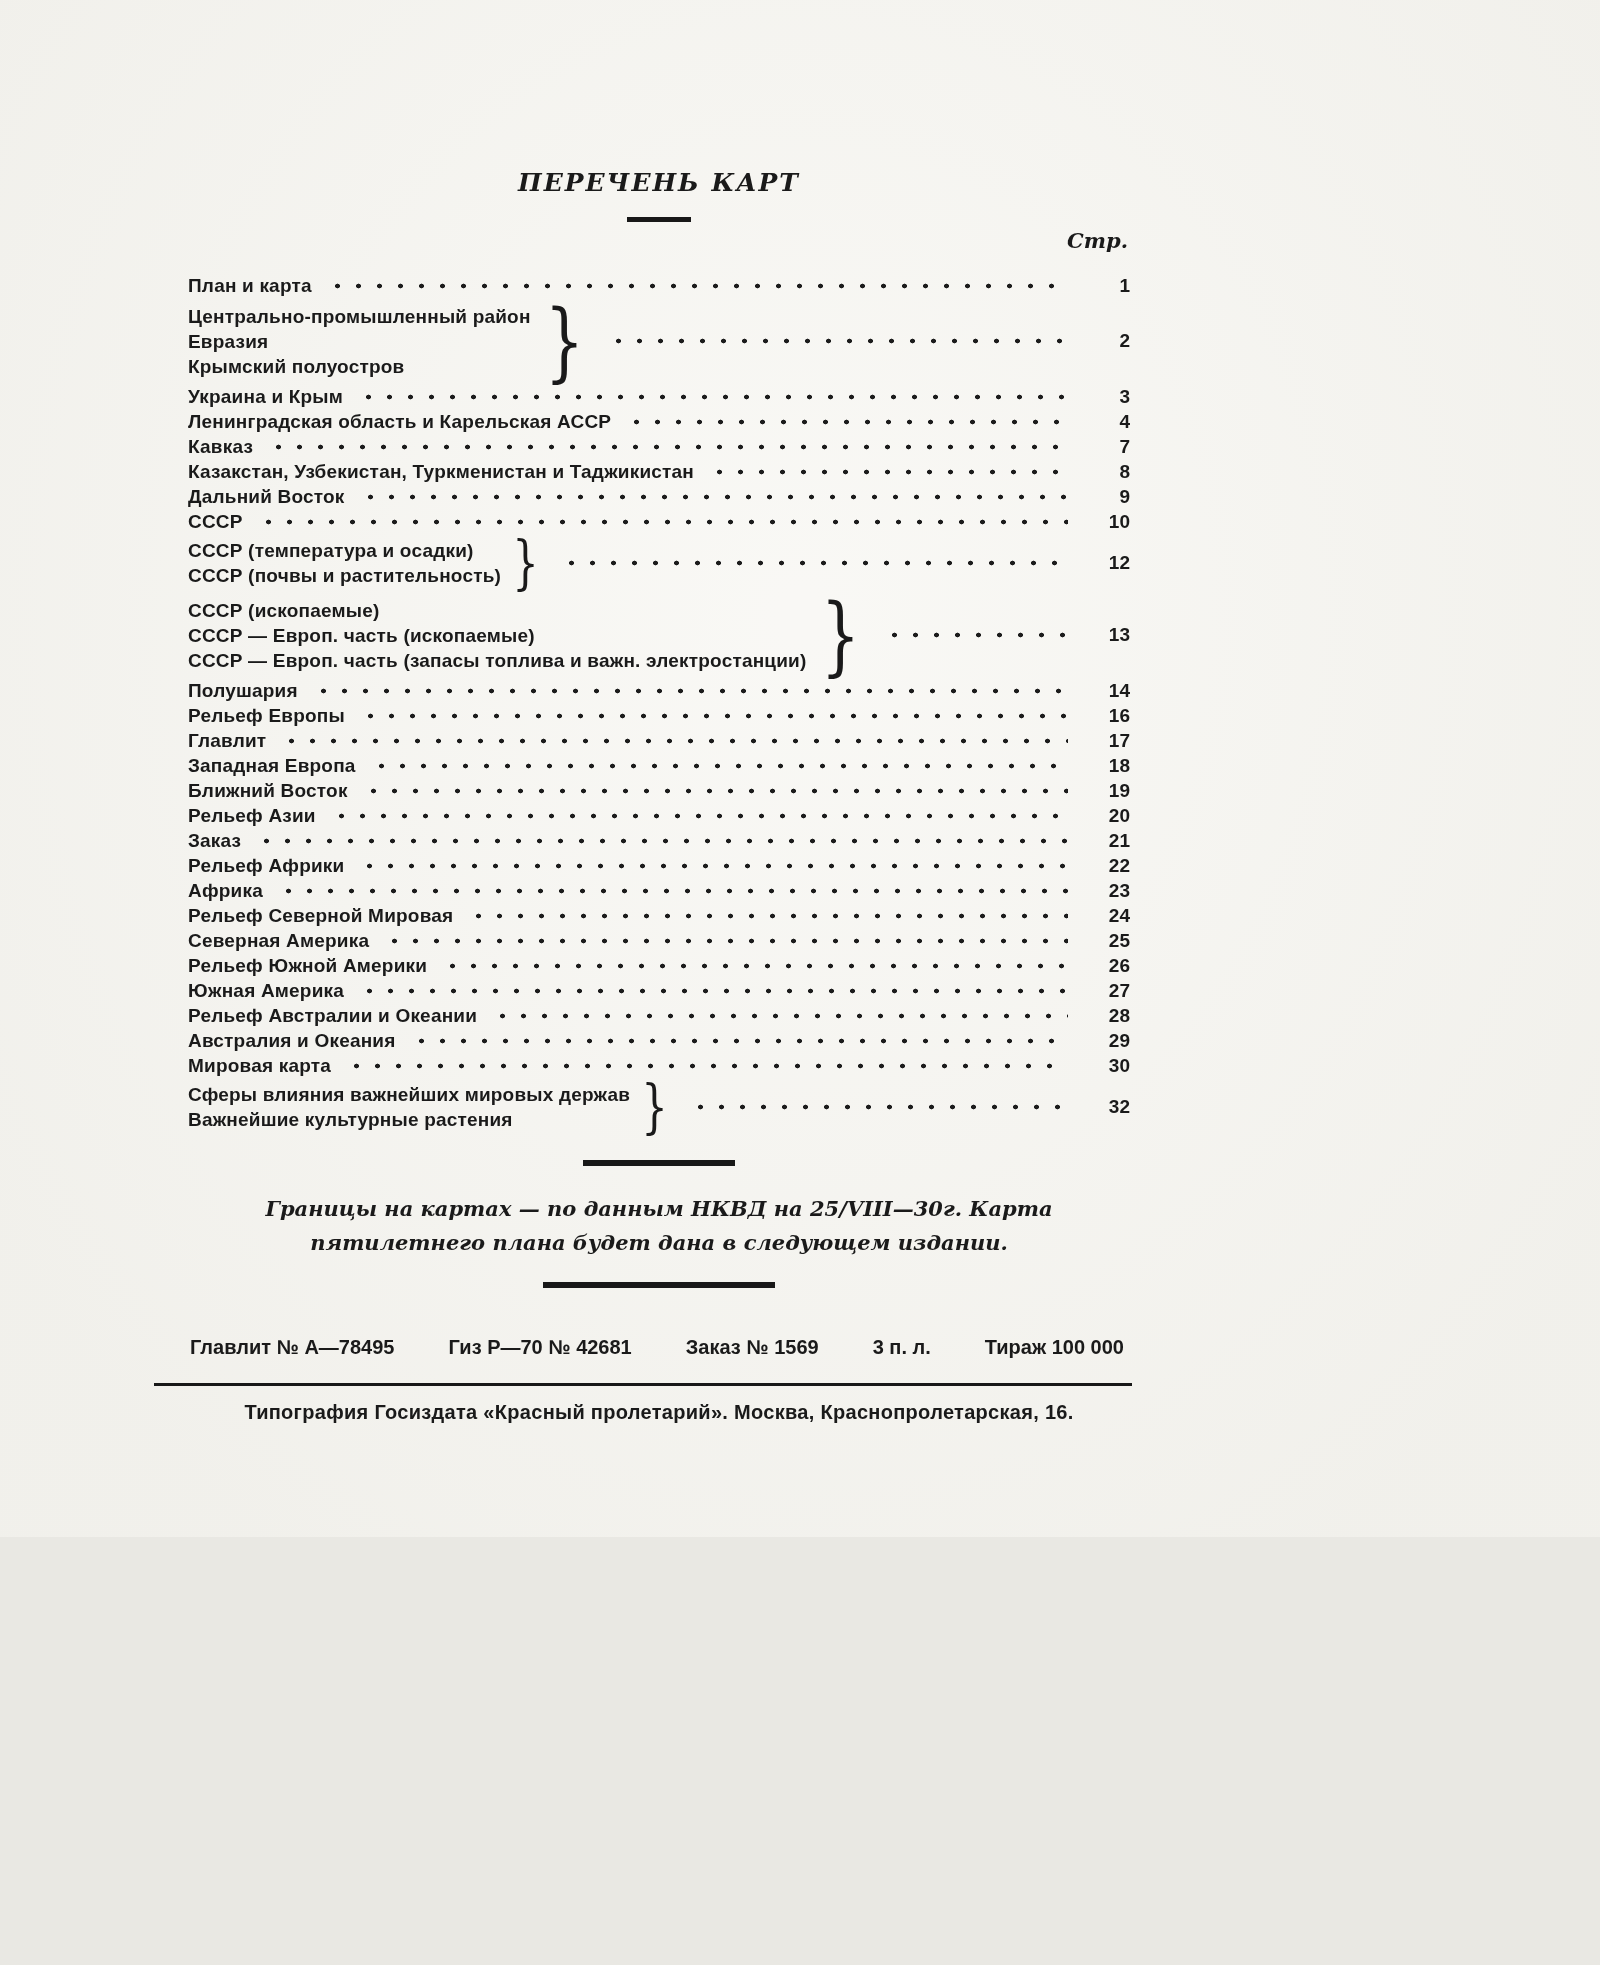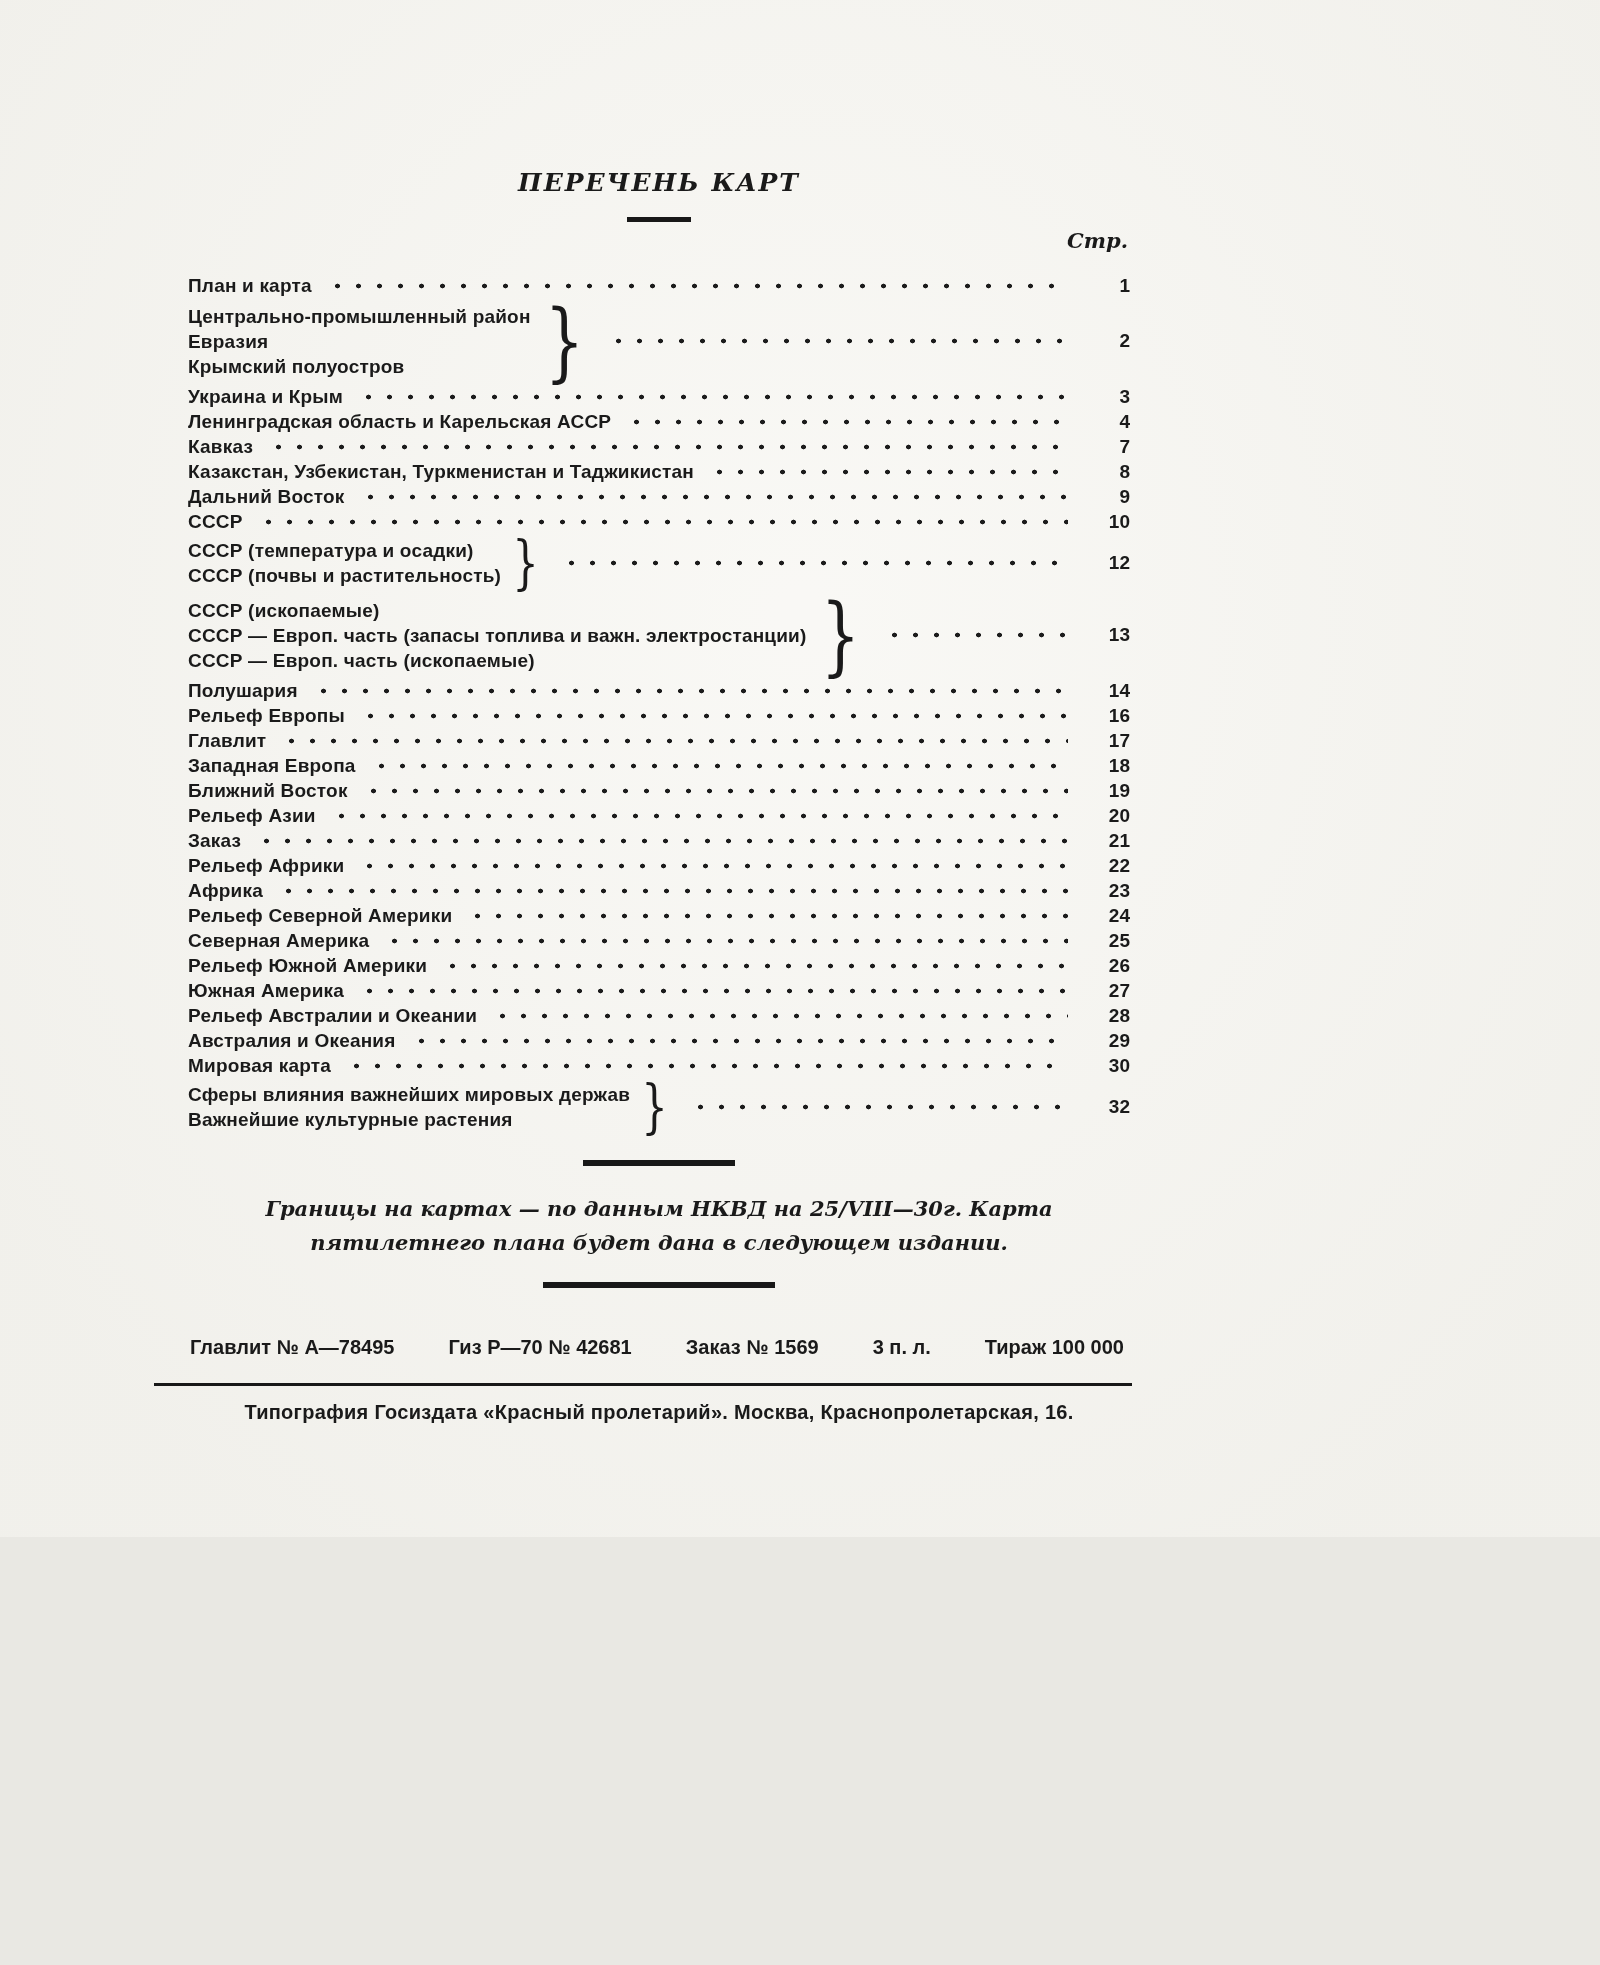--- a/index.html
+++ b/index.html
@@ -190,22 +190,22 @@
             <div class="label">СССР (температура и осадки)</div>
             <div class="label">СССР (почвы и растительность)</div>
           </div>
           <span class="brace n2">}</span>
           <span class="dots"></span>
           <span class="pageno">12</span>
         </div>
         <div class="toc-row">
           <div class="labels">
             <div class="label">СССР (ископаемые)</div>
+            <div class="label">СССР — Европ. часть (ископаемые)</div>
             <div class="label">СССР — Европ. часть (запасы топлива и важн. электростанции)</div>
-            <div class="label">СССР — Европ. часть (ископаемые)</div>
           </div>
           <span class="brace n3">}</span>
           <span class="dots"></span>
           <span class="pageno">13</span>
         </div>
         <div class="toc-row">
           <div class="labels">
             <div class="label">Полушария</div>
           </div>
           <span class="dots"></span>
@@ -262,21 +262,21 @@
         </div>
         <div class="toc-row">
           <div class="labels">
             <div class="label">Африка</div>
           </div>
           <span class="dots"></span>
           <span class="pageno">23</span>
         </div>
         <div class="toc-row">
           <div class="labels">
-            <div class="label">Рельеф Северной Америки</div>
+            <div class="label">Рельеф Северной Мировая</div>
           </div>
           <span class="dots"></span>
           <span class="pageno">24</span>
         </div>
         <div class="toc-row">
           <div class="labels">
             <div class="label">Северная Америка</div>
           </div>
           <span class="dots"></span>
           <span class="pageno">25</span>

